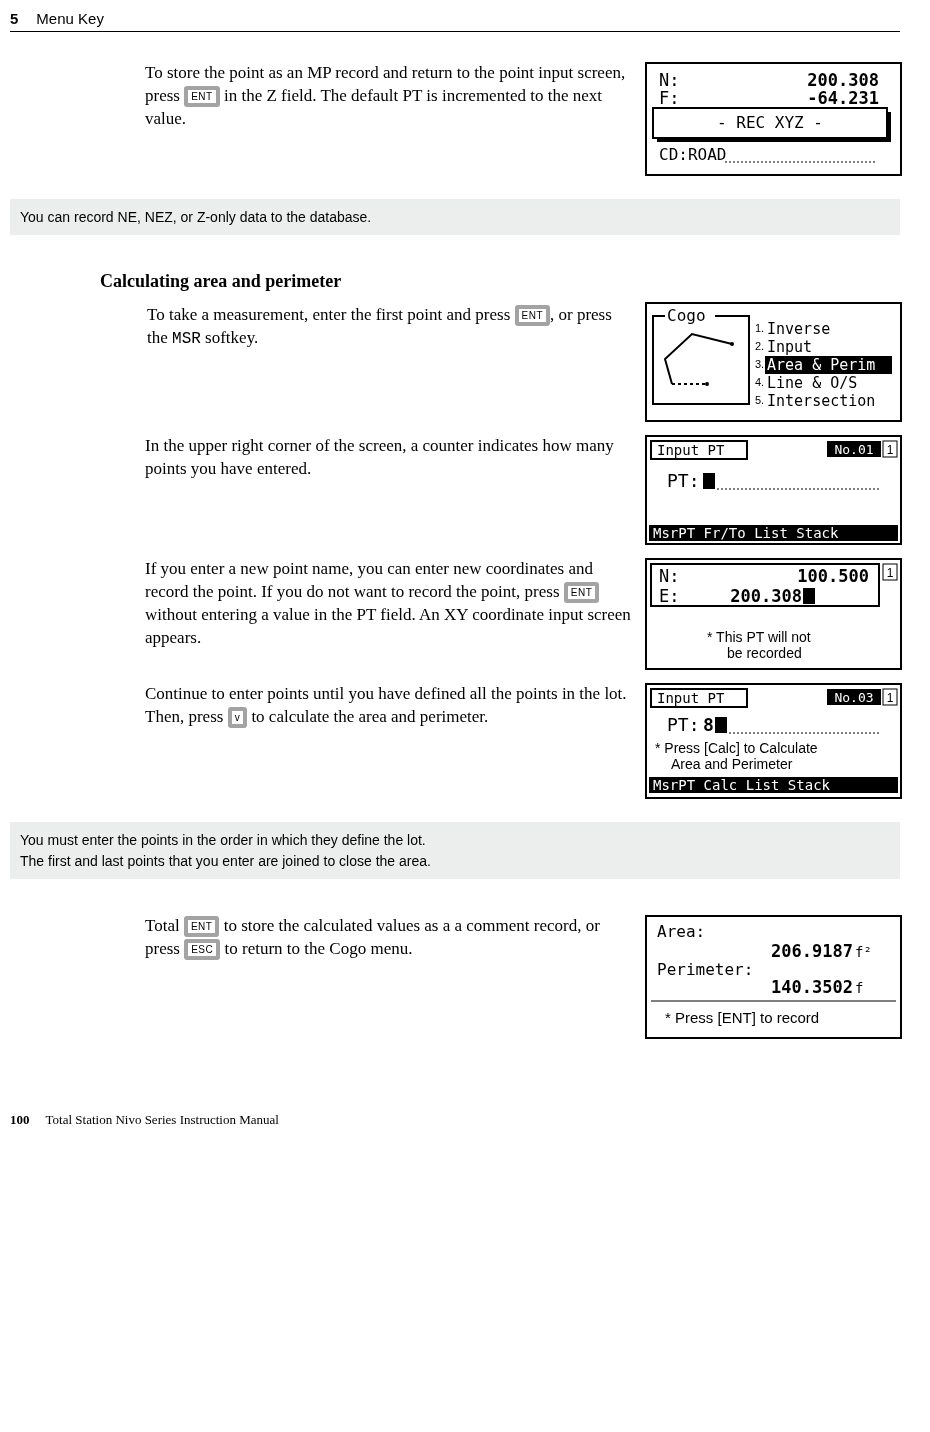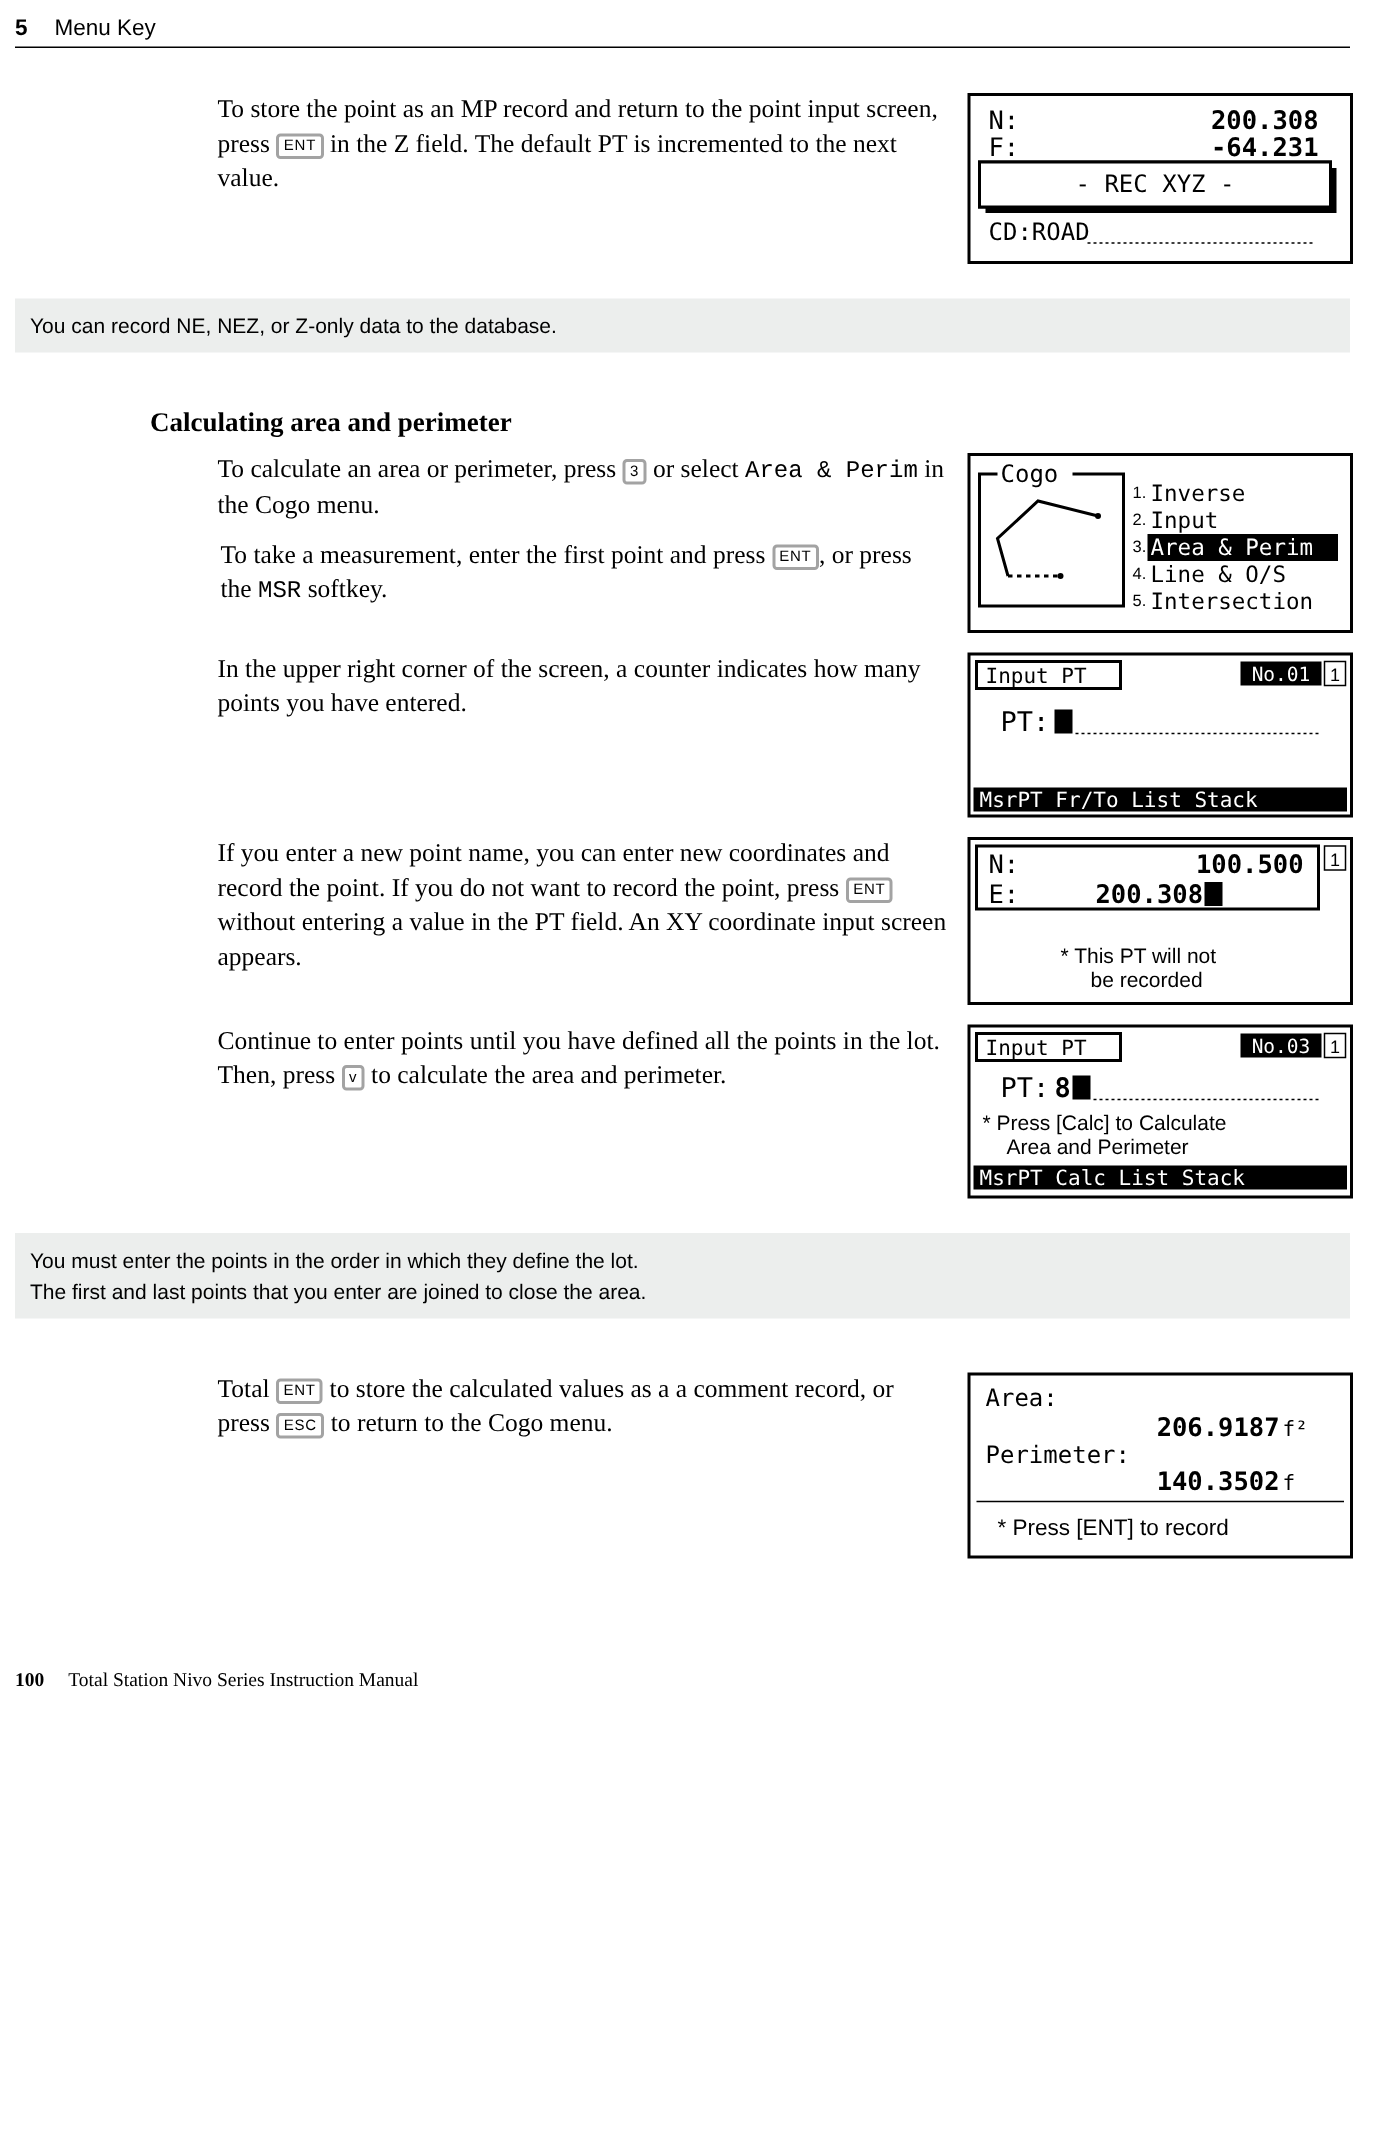--- a/index.html
+++ b/index.html
@@ -49,21 +49,21 @@
     line-height: 1.45;
   }
   h3.section {
     font-family: Liberation Serif, serif;
     font-weight: bold;
     font-size: 18px;
     margin: 8px 0 10px 90px;
   }
   .key {
     display: inline-block;
-    border: 2px solid #a3a3a3;
+    border: 4px solid #a3a3a3;
     border-radius: 3px;
     font-family: Arial, Helvetica, sans-serif;
     font-size: 10px;
     padding: 0px 3px;
     line-height: 13px;
     vertical-align: 1px;
     letter-spacing: 0.5px;
   }
   .link { color: #1a3fcf; }
   .mono { font-family: "Courier New", monospace; font-size: 16px; }
@@ -113,23 +113,20 @@
   </div>
 
   <div class="note-box">
     <span>You can record NE, NEZ, or Z-only data to the database.</span>
   </div>
 
   <h3 class="section">Calculating area and perimeter</h3>
 
   <div class="body-col">
     <div class="body-text">
-      <p style="margin:0 0 10px 0">
-        <span>To calculate an area or perimeter, press </span><span class="key">3</span><span> or select </span><span class="mono">Area &amp; Perim</span><span> in the Cogo menu.</span>
-      </p>
       <p style="margin:2px">
         <span>To take a measurement, enter the first point and press </span><span class="key">ENT</span><span>, or press the </span><span class="mono">MSR</span><span> softkey.</span>
       </p>
     </div>
     <div class="device">
       <svg class="scr" width="253" height="116">
         <rect x="6" y="12" width="96" height="88" fill="none" stroke="#000" stroke-width="2"></rect>
         <rect x="18" y="2" width="50" height="18" fill="#fff"></rect>
         <text x="20" y="17" font-family="monospace" font-size="16">Cogo</text>
 

